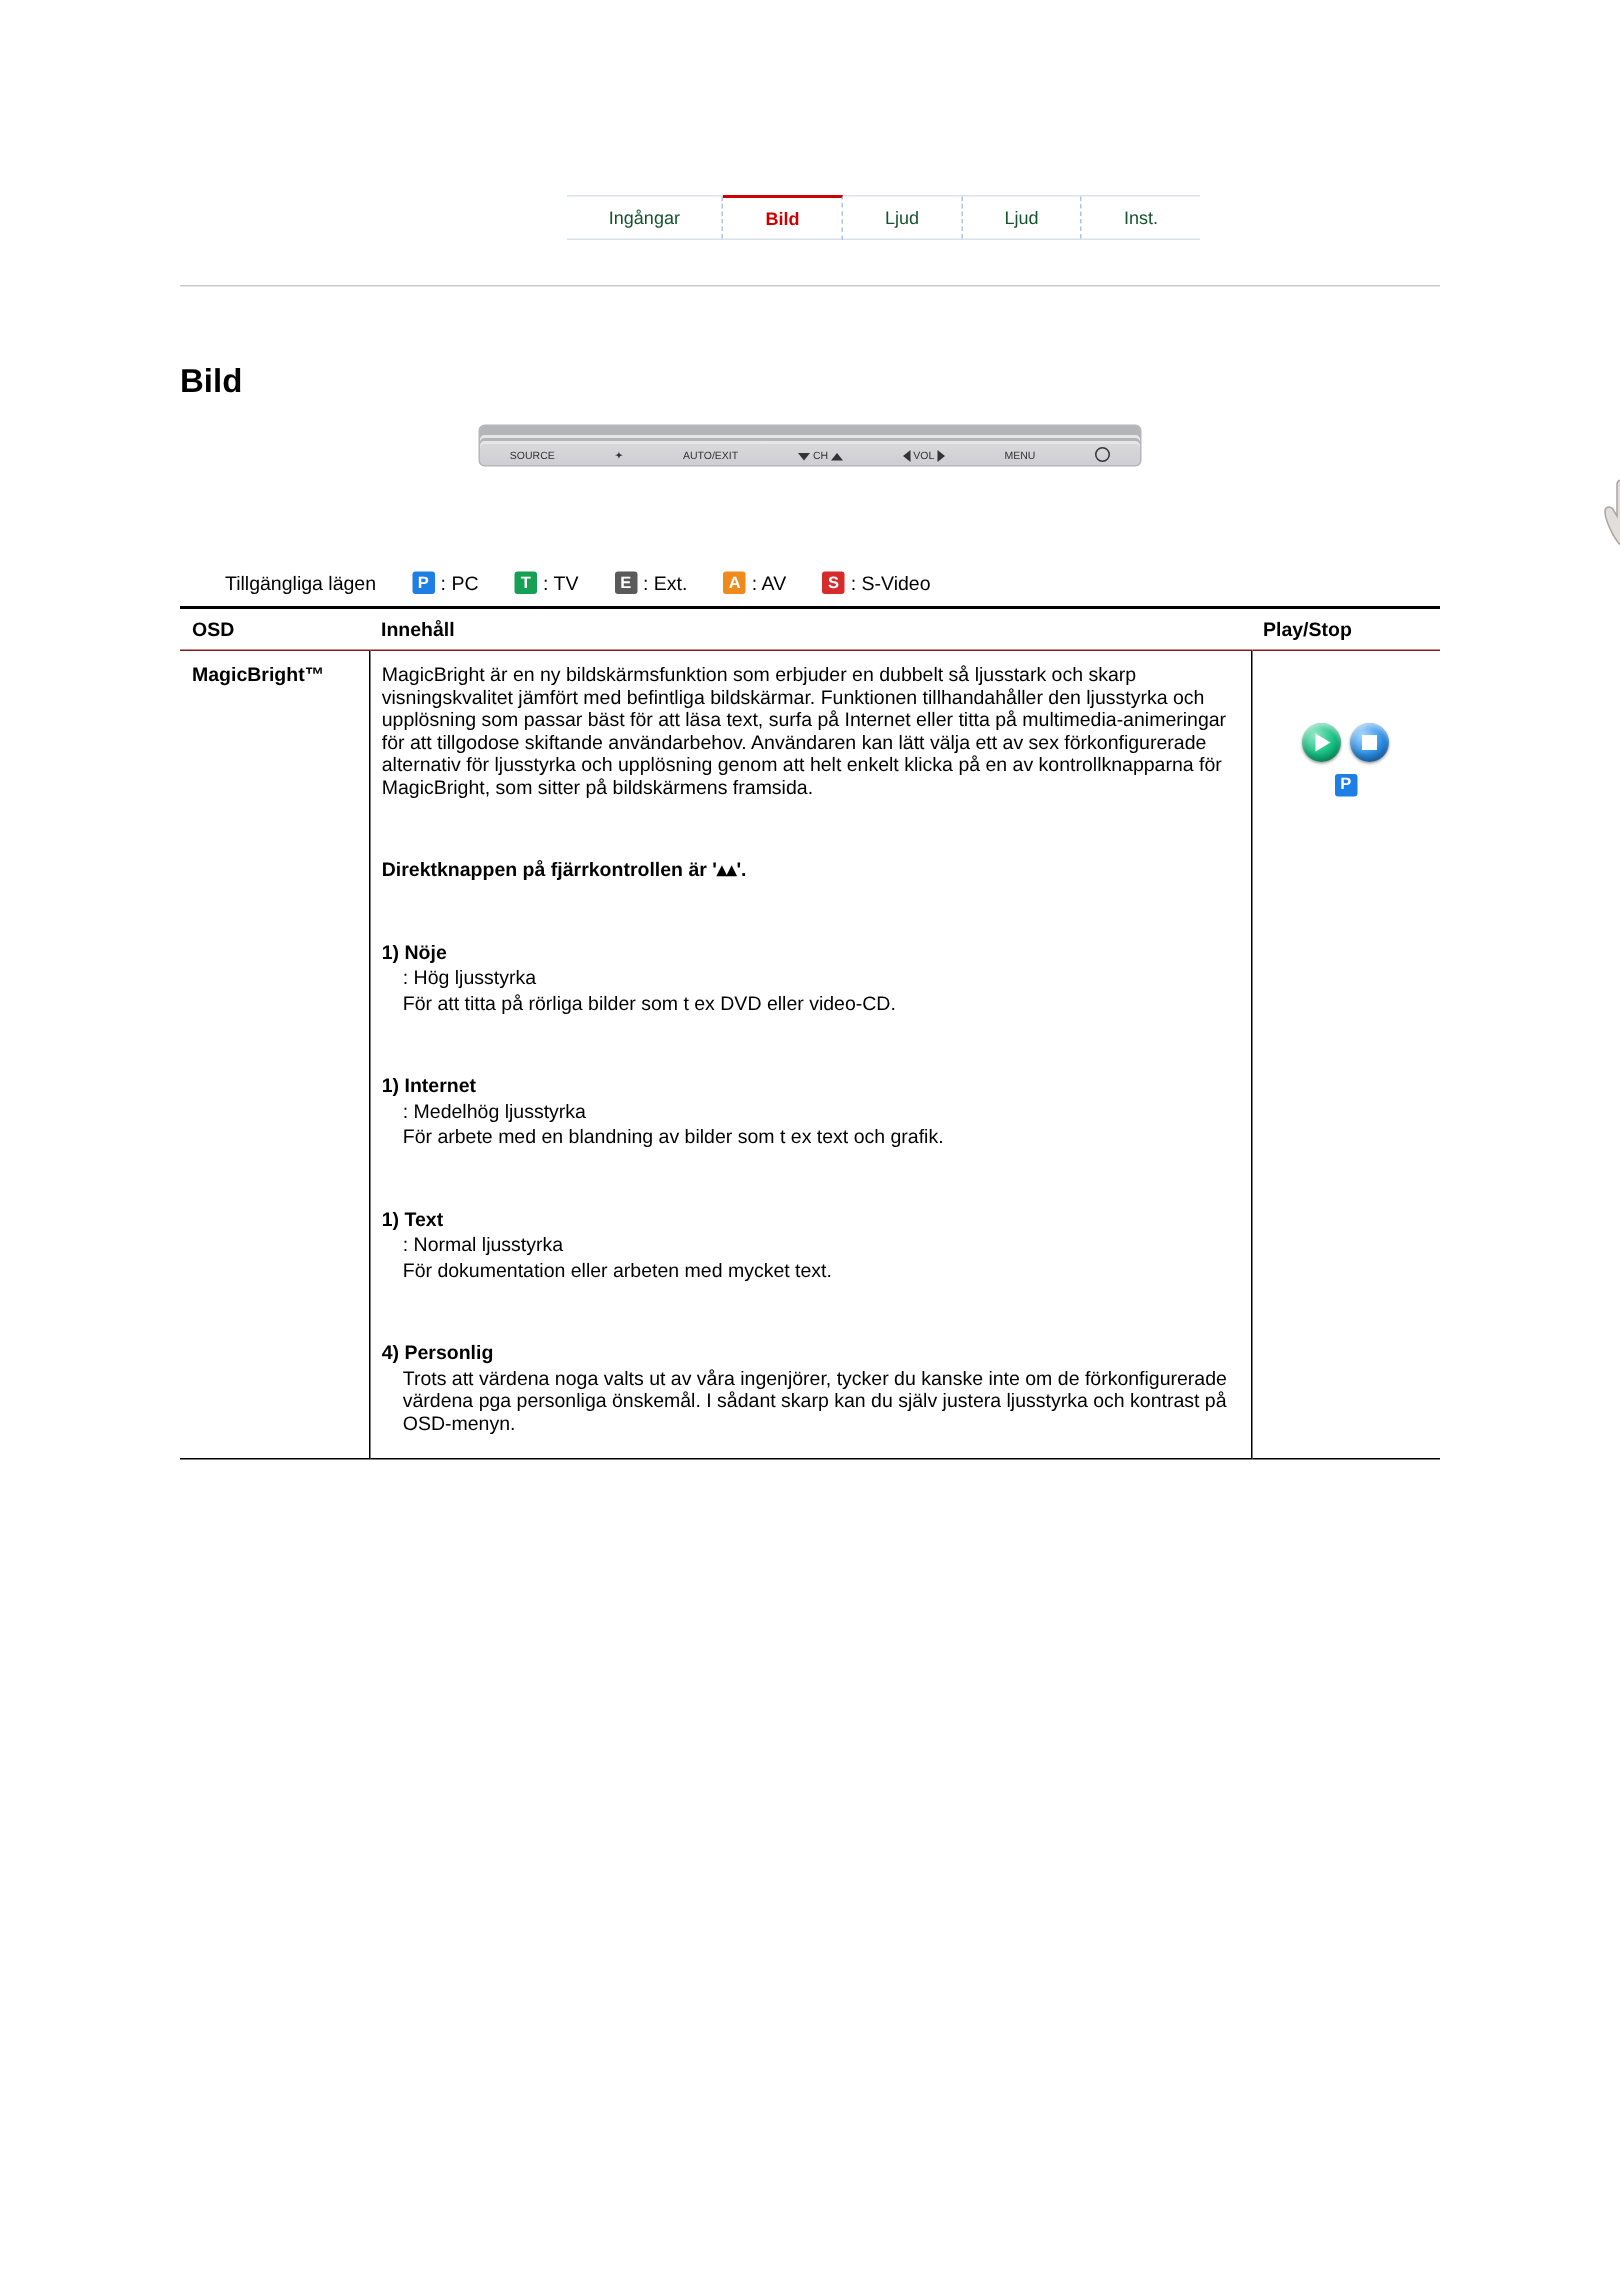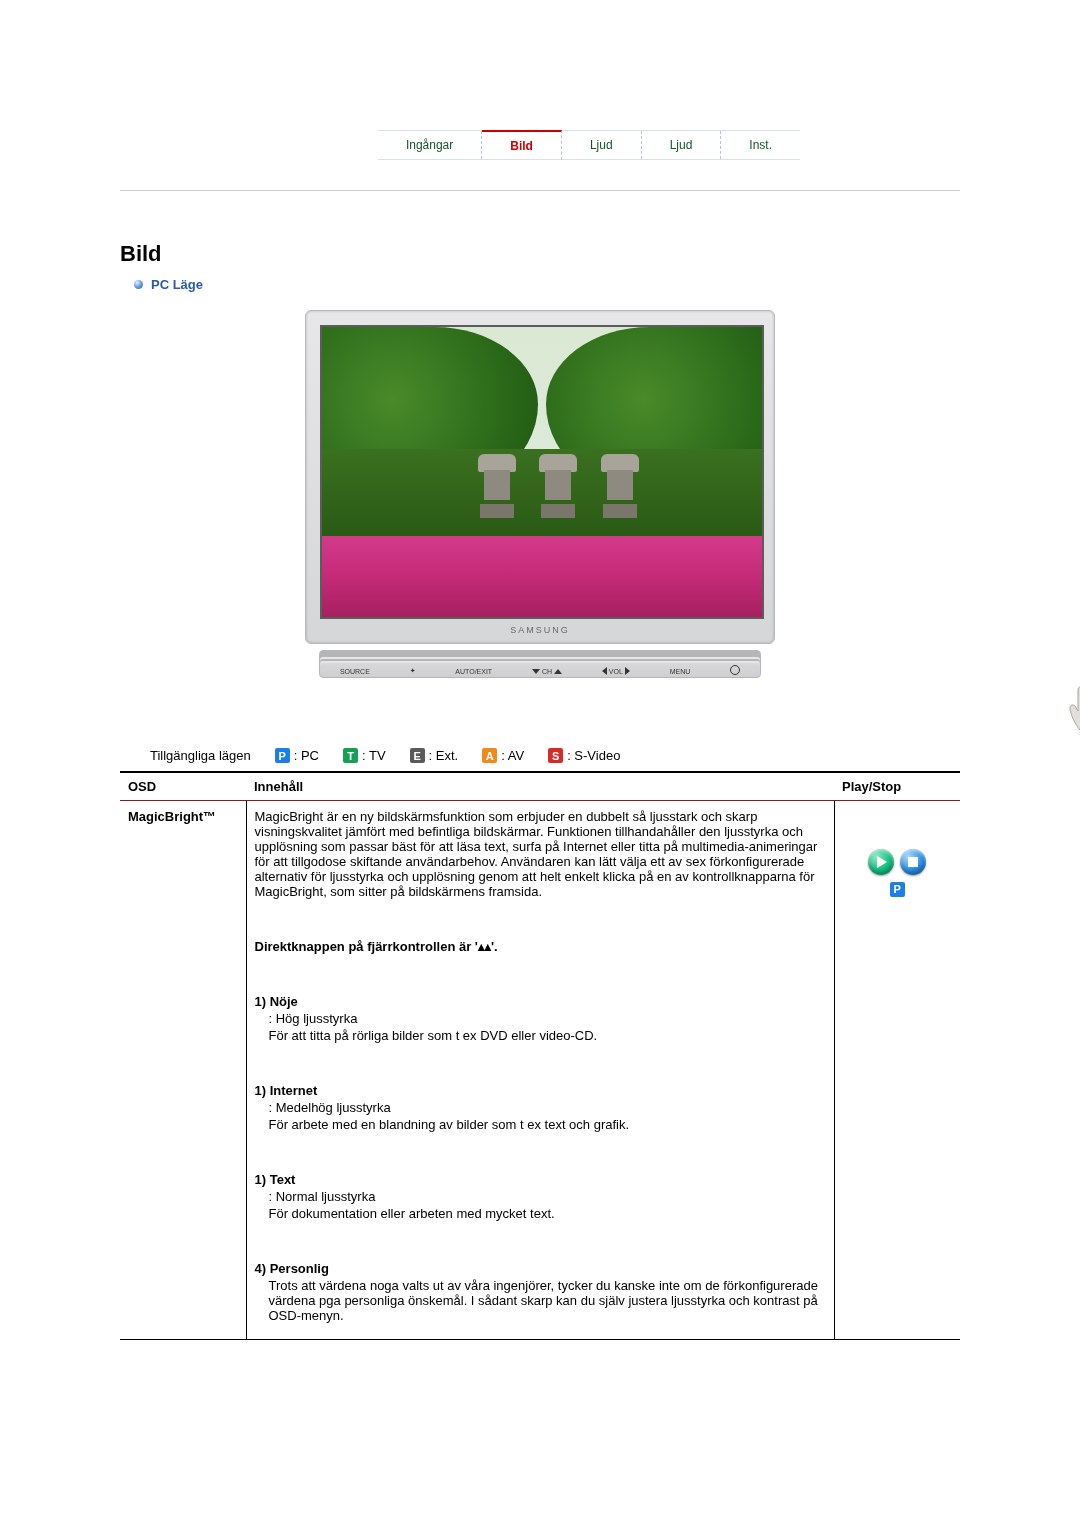--- a/index.html
+++ b/index.html
@@ -190,51 +190,22 @@
       <div class="tab">Ljud</div>
       <div class="tab">Ljud</div>
       <div class="tab">Inst.</div>
     </div>
   </div>
 
   <hr class="sep">
 
   <div class="content">
     <h1 class="section-title">Bild</h1>
-    <div class="subhead">
-      <span class="bullet"></span>
-      <span>PC Läge</span>
-    </div>
 
     <div class="monitor-wrap">
-      <div class="monitor">
-        <div class="screen">
-          <div class="sky"></div>
-          <div class="tree left"></div>
-          <div class="tree right"></div>
-          <div class="shrubs"></div>
-          <div class="lantern l1">
-              <div class="cap"></div>
-              <div class="body"></div>
-              <div class="base"></div>
-            </div>
-          <div class="lantern l2">
-              <div class="cap"></div>
-              <div class="body"></div>
-              <div class="base"></div>
-            </div>
-          <div class="lantern l3">
-              <div class="cap"></div>
-              <div class="body"></div>
-              <div class="base"></div>
-            </div>
-          <div class="flowers"></div>
-        </div>
-        <div class="brand">SAMSUNG</div>
-      </div>
       <div class="controlbar">
         <span class="cbtn">SOURCE</span>
         <span class="cbtn">✦</span>
         <span class="cbtn">AUTO/EXIT</span>
         <span class="cbtn">
             <span class="tri down"></span>
             <span>CH</span>
             <span class="tri up"></span>
           </span>
         <span class="cbtn">

